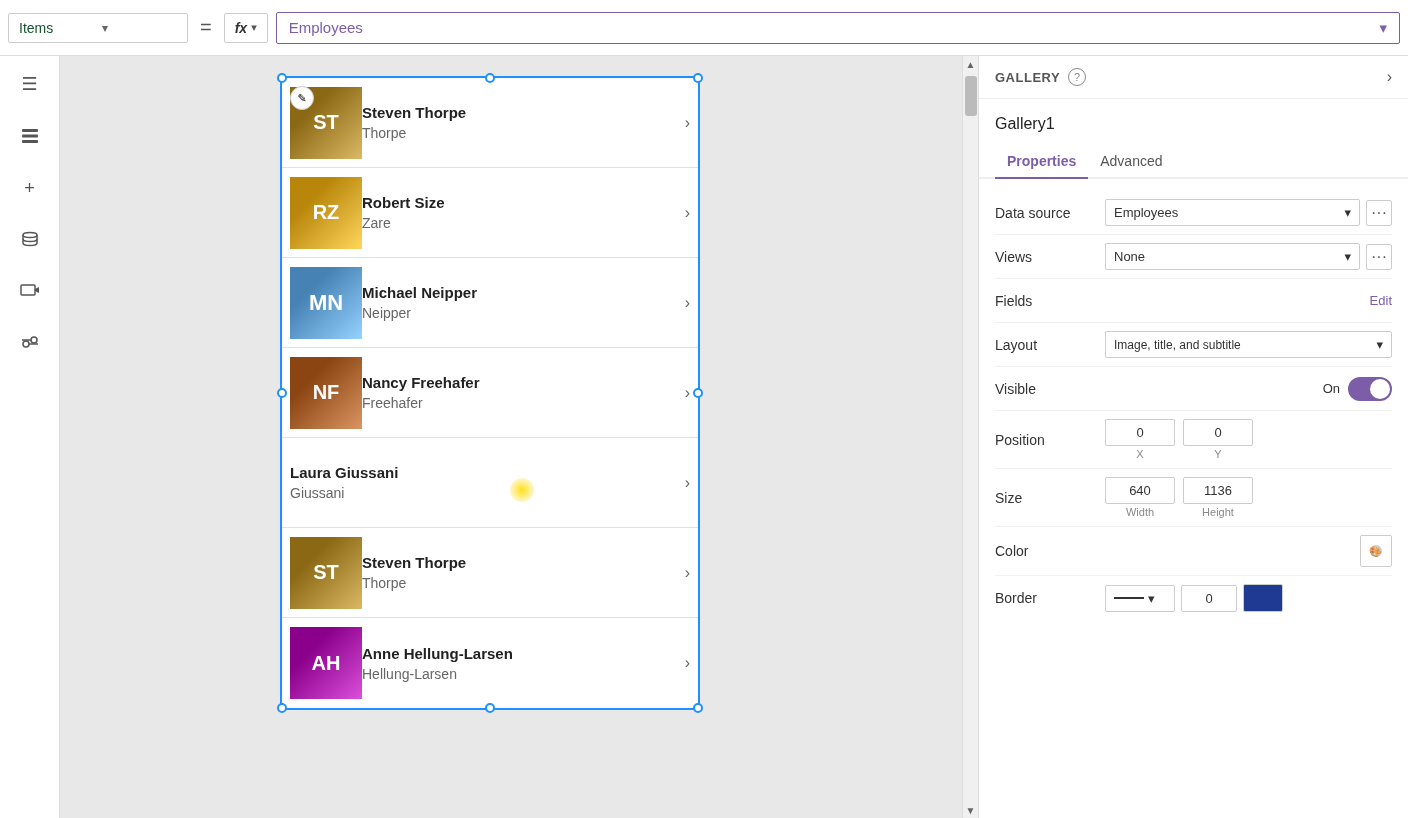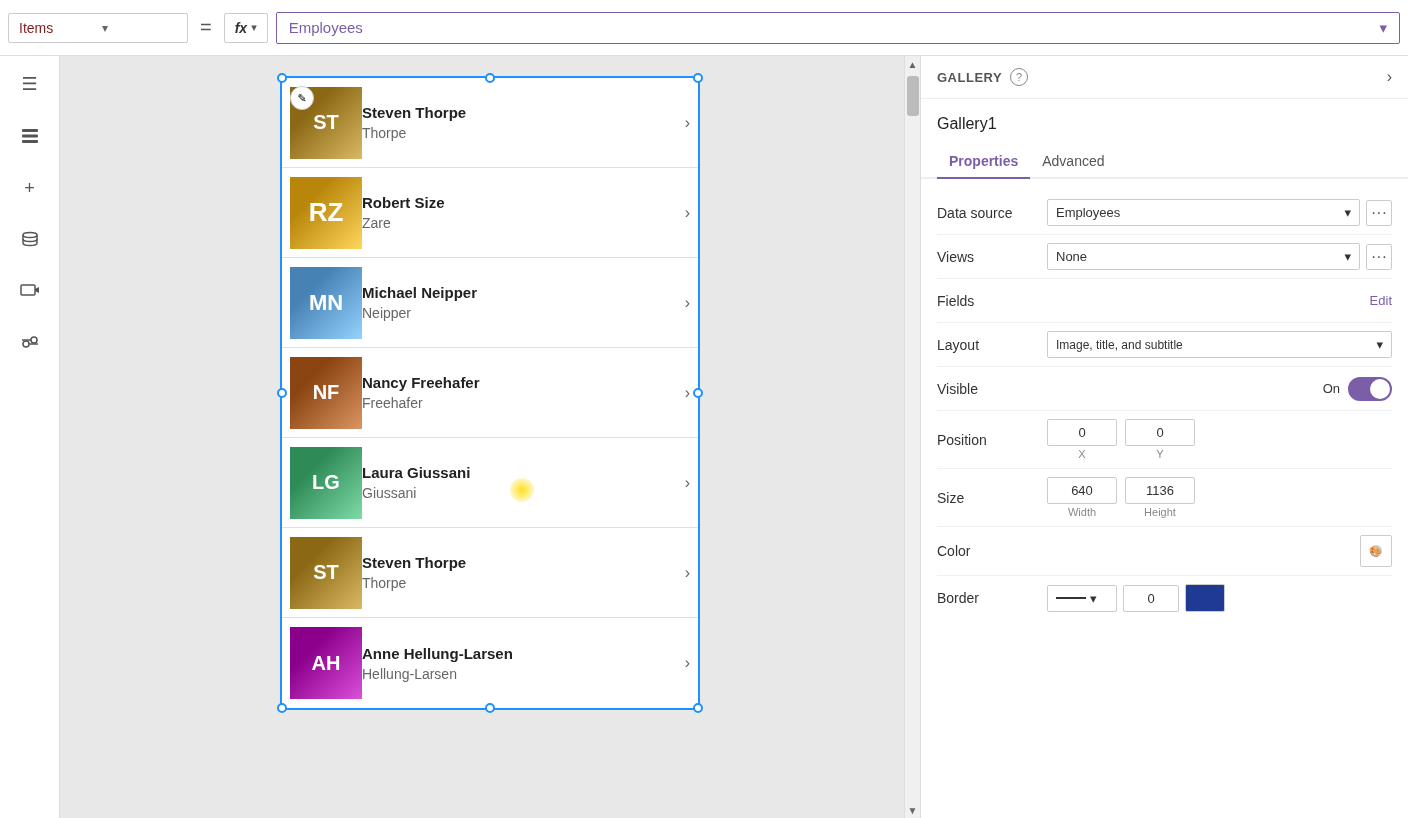--- a/index.html
+++ b/index.html
@@ -20,21 +20,21 @@
       display: flex;
       align-items: center;
       border: 1px solid #ccc;
       border-radius: 2px;
       padding: 6px 10px;
       min-width: 180px;
       background: #fff;
       cursor: pointer;
       gap: 8px;
     }
-    .items-dropdown span { flex: 1; font-size: 14px; color: #7f1d1d; }
+    .items-dropdown span { flex: 1; font-size: 14px; color: #14532d; }
     .items-dropdown .chevron { color: #666; font-size: 12px; }
     .equals-sign { font-size: 20px; color: #555; padding: 0 4px; }
     .fx-btn {
       display: flex;
       align-items: center;
       border: 1px solid #ccc;
       border-radius: 2px;
       padding: 6px 10px;
       background: #fff;
       cursor: pointer;
@@ -223,21 +223,21 @@
       height: 24px;
       background: radial-gradient(circle, rgba(255,220,0,0.9) 0%, rgba(255,220,0,0.3) 60%, transparent 100%);
       border-radius: 50%;
       pointer-events: none;
       top: 422px;
       left: 450px;
     }
 
     
     .right-panel {
-      width: 488px;
+      width: 430px;
       background: #fff;
       border-left: 1px solid #ddd;
       display: flex;
       flex-direction: column;
       overflow-y: auto;
     }
 
     .panel-header {
       padding: 12px 16px;
       display: flex;
@@ -542,21 +542,21 @@
         <div class="gallery-list" id="gallery-list">
         <div class="gallery-item">
               <div class="photo-placeholder" style="background: linear-gradient(135deg, rgb(139, 105, 20) 30%, rgb(219, 185, 100) 100%); width: 72px; height: 72px; flex-shrink: 0; display: flex; align-items: center; justify-content: center; font-size: 20px; font-weight: bold; color: rgb(255, 255, 255);">ST</div>
               <div class="gallery-item-info">
                 <div class="gallery-item-name">Steven Thorpe</div>
                 <div class="gallery-item-sub">Thorpe</div>
               </div>
               <div class="gallery-item-chevron">›</div>
             </div>
             <div class="gallery-item">
-              <div class="photo-placeholder" style="background: linear-gradient(135deg, rgb(184, 134, 11) 30%, rgb(255, 214, 91) 100%); width: 72px; height: 72px; flex-shrink: 0; display: flex; align-items: center; justify-content: center; font-size: 26px; font-weight: bold; color: rgb(255, 255, 255);">RZ</div>
+              <div class="photo-placeholder" style="background: linear-gradient(135deg, rgb(184, 134, 11) 30%, rgb(255, 214, 91) 100%); width: 72px; height: 72px; flex-shrink: 0; display: flex; align-items: center; justify-content: center; font-size: 20px; font-weight: bold; color: rgb(255, 255, 255);">RZ</div>
               <div class="gallery-item-info">
                 <div class="gallery-item-name">Robert Size</div>
                 <div class="gallery-item-sub">Zare</div>
               </div>
               <div class="gallery-item-chevron">›</div>
             </div>
             <div class="gallery-item">
               <div class="photo-placeholder" style="background: linear-gradient(135deg, rgb(70, 130, 180) 30%, rgb(150, 210, 255) 100%); width: 72px; height: 72px; flex-shrink: 0; display: flex; align-items: center; justify-content: center; font-size: 22px; font-weight: bold; color: rgb(255, 255, 255);">MN</div>
               <div class="gallery-item-info">
                 <div class="gallery-item-name">Michael Neipper</div>
@@ -566,21 +566,20 @@
             </div>
             <div class="gallery-item">
               <div class="photo-placeholder" style="background: linear-gradient(135deg, rgb(139, 69, 19) 30%, rgb(219, 149, 99) 100%); width: 72px; height: 72px; flex-shrink: 0; display: flex; align-items: center; justify-content: center; font-size: 20px; font-weight: bold; color: rgb(255, 255, 255);">NF</div>
               <div class="gallery-item-info">
                 <div class="gallery-item-name">Nancy Freehafer</div>
                 <div class="gallery-item-sub">Freehafer</div>
               </div>
               <div class="gallery-item-chevron">›</div>
             </div>
             <div class="gallery-item">
-              <div class="photo-placeholder" style="background: linear-gradient(135deg, rgb(46, 139, 87) 30%, rgb(126, 219, 167) 100%); width: 72px; height: 72px; flex-shrink: 0; display: flex; align-items: center; justify-content: center; font-size: 20px; font-weight: bold; color: rgb(255, 255, 255);">LG</div>
               <div class="gallery-item-info">
                 <div class="gallery-item-name">Laura Giussani</div>
                 <div class="gallery-item-sub">Giussani</div>
               </div>
               <div class="gallery-item-chevron">›</div>
             </div>
             <div class="gallery-item">
               <div class="photo-placeholder" style="background: linear-gradient(135deg, rgb(139, 105, 20) 30%, rgb(219, 185, 100) 100%); width: 72px; height: 72px; flex-shrink: 0; display: flex; align-items: center; justify-content: center; font-size: 20px; font-weight: bold; color: rgb(255, 255, 255);">ST</div>
               <div class="gallery-item-info">
                 <div class="gallery-item-name">Steven Thorpe</div>

